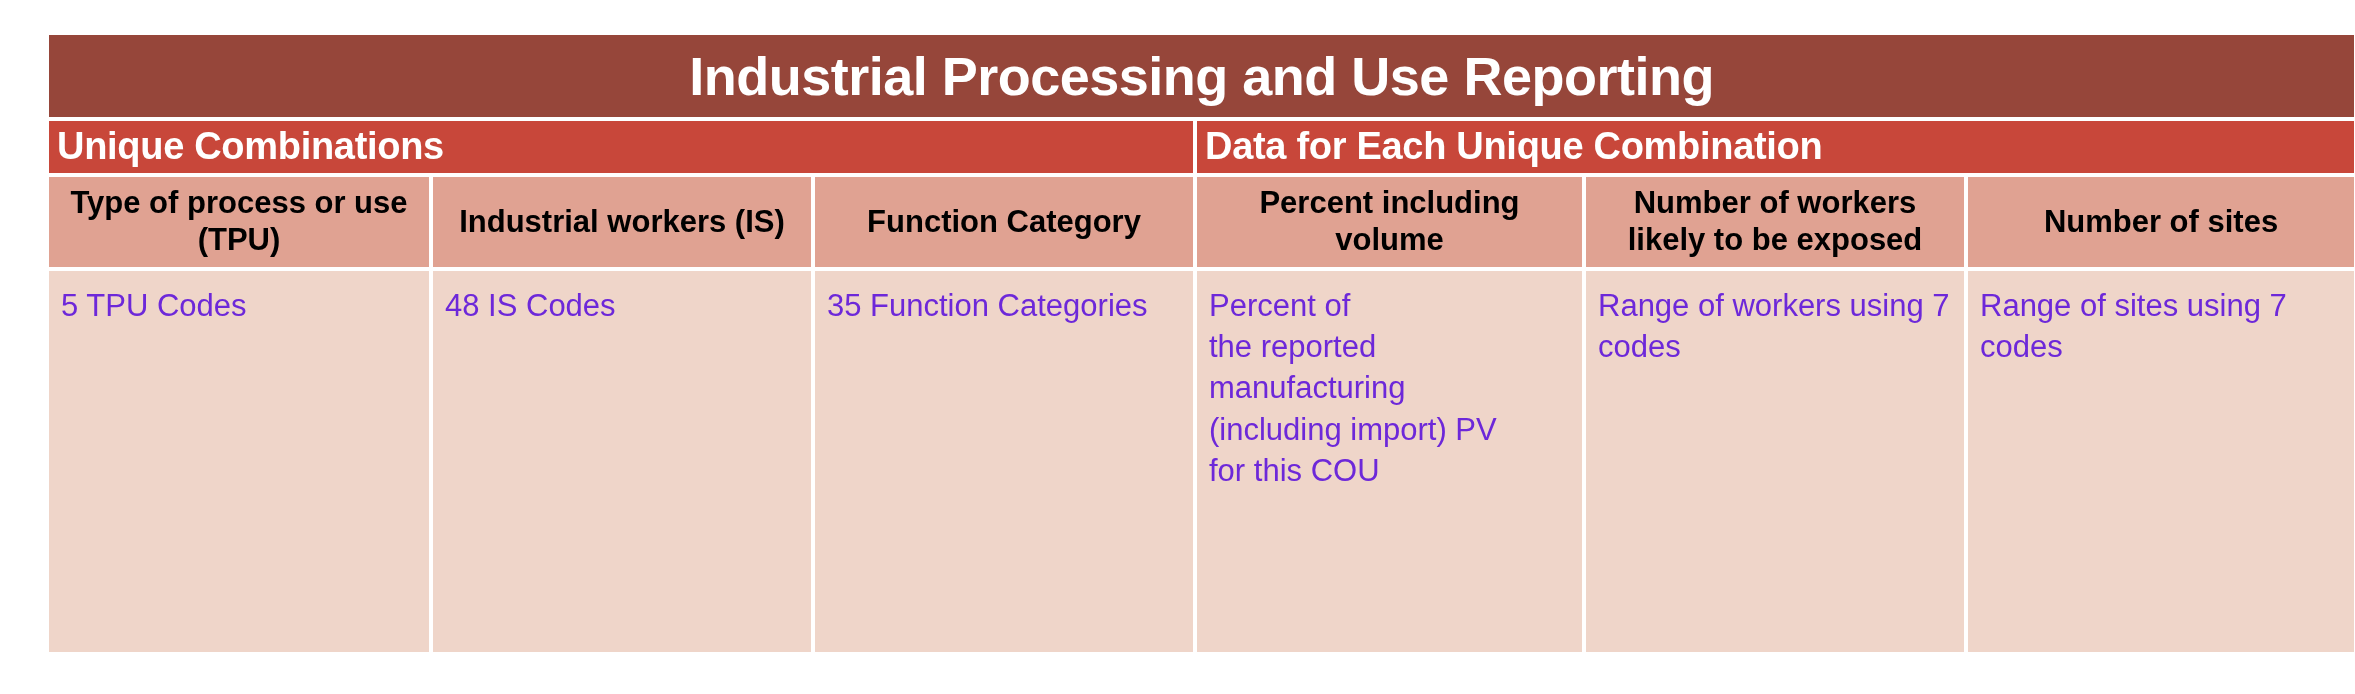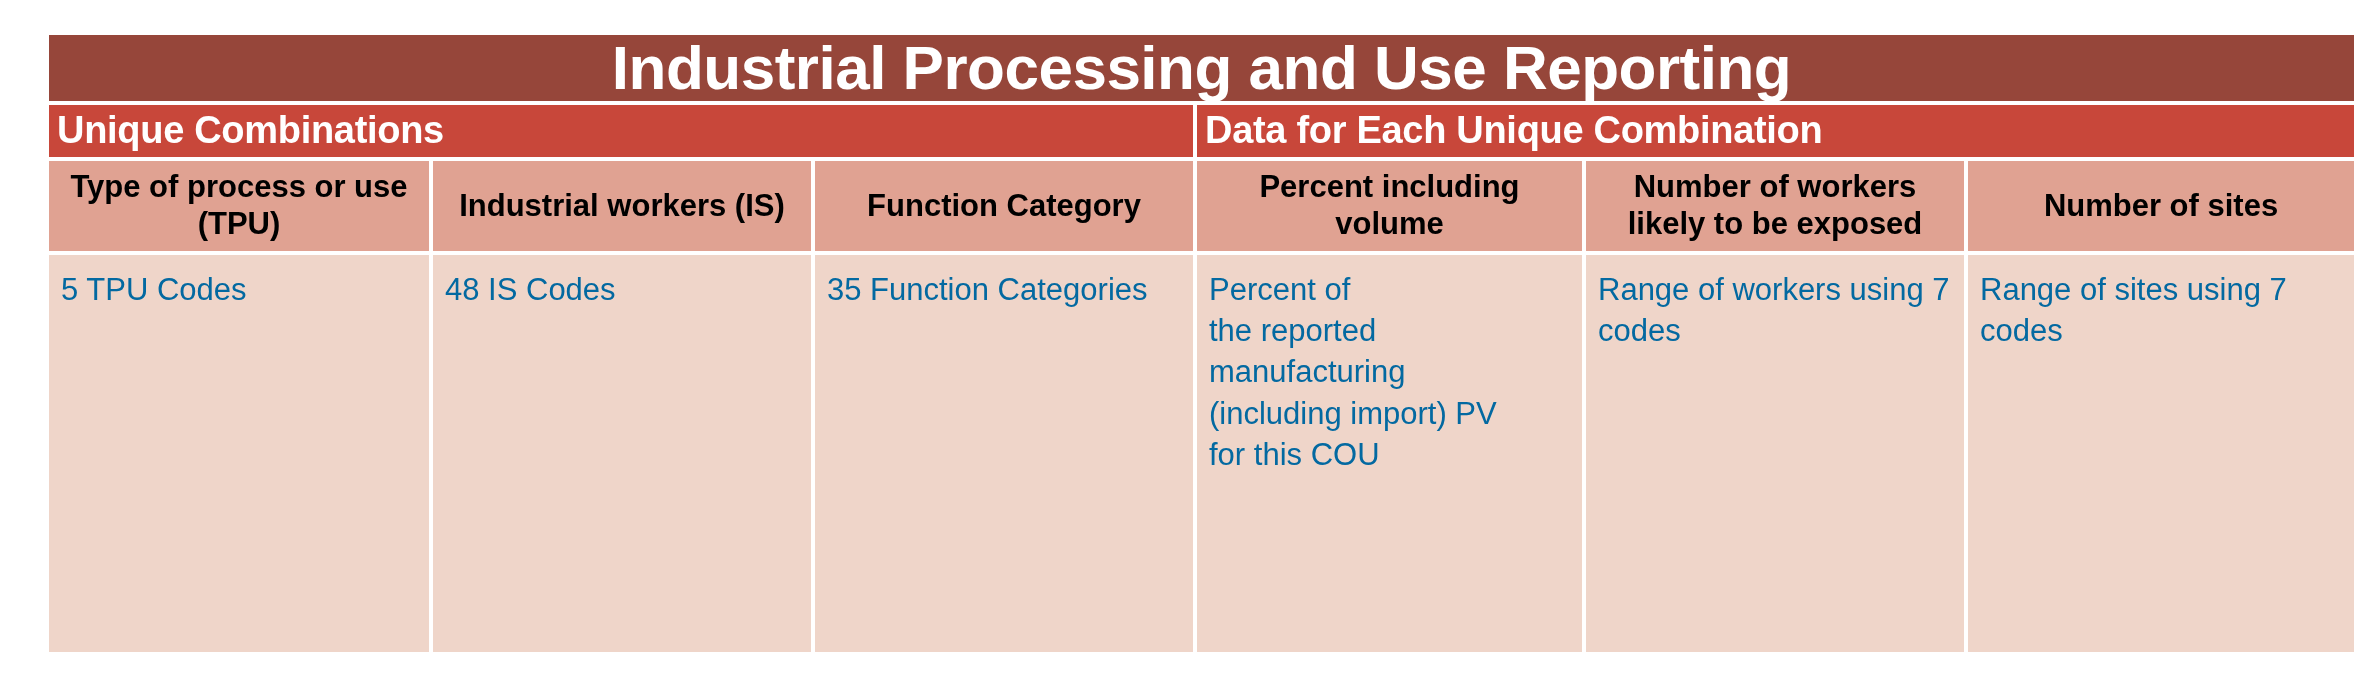--- a/index.html
+++ b/index.html
@@ -41,23 +41,23 @@
     background: #ffffff;
   }
 
   
   .title-cell {
     background: #96463a;
     color: #ffffff;
     text-align: center;
     vertical-align: middle;
     font-weight: bold;
-    font-size: 62px;
+    font-size: 54px;
     letter-spacing: -0.5px;
-    height: 66px;
+    height: 82px;
     padding: 0 2px;
     line-height: 1.05;
   }
 
   
   .group-cell {
     background: #c8473a;
     color: #ffffff;
     text-align: left;
     vertical-align: middle;
@@ -78,21 +78,21 @@
     font-weight: bold;
     font-size: 31px;
     height: 82px;
     padding: 4px 12px;
     line-height: 1.18;
   }
 
   
   .data-cell {
     background: #efd5c9;
-    color: #0369a1;
+    color: #6d28d9;
     text-align: left;
     vertical-align: top;
     font-weight: normal;
     font-size: 31px;
     padding: 14px 14px 14px 12px;
     line-height: 1.33;
     white-space: pre-line;
   }
 
   

